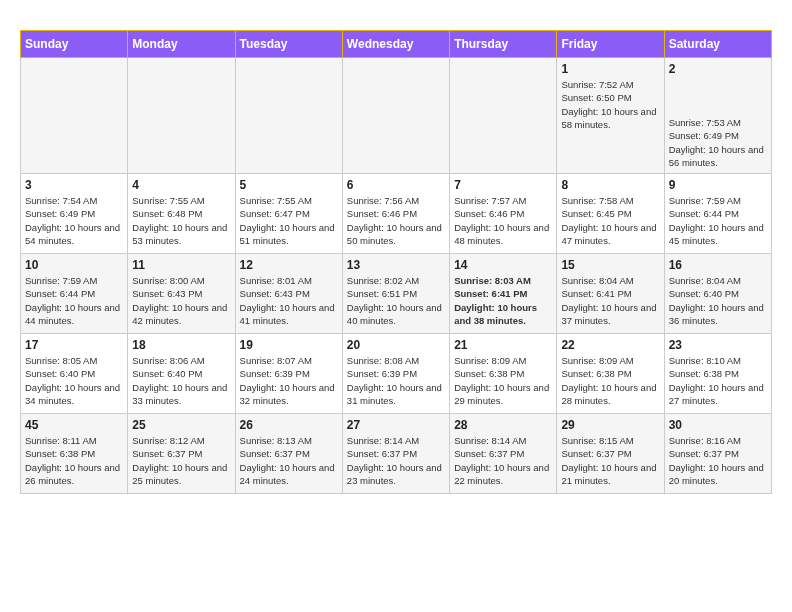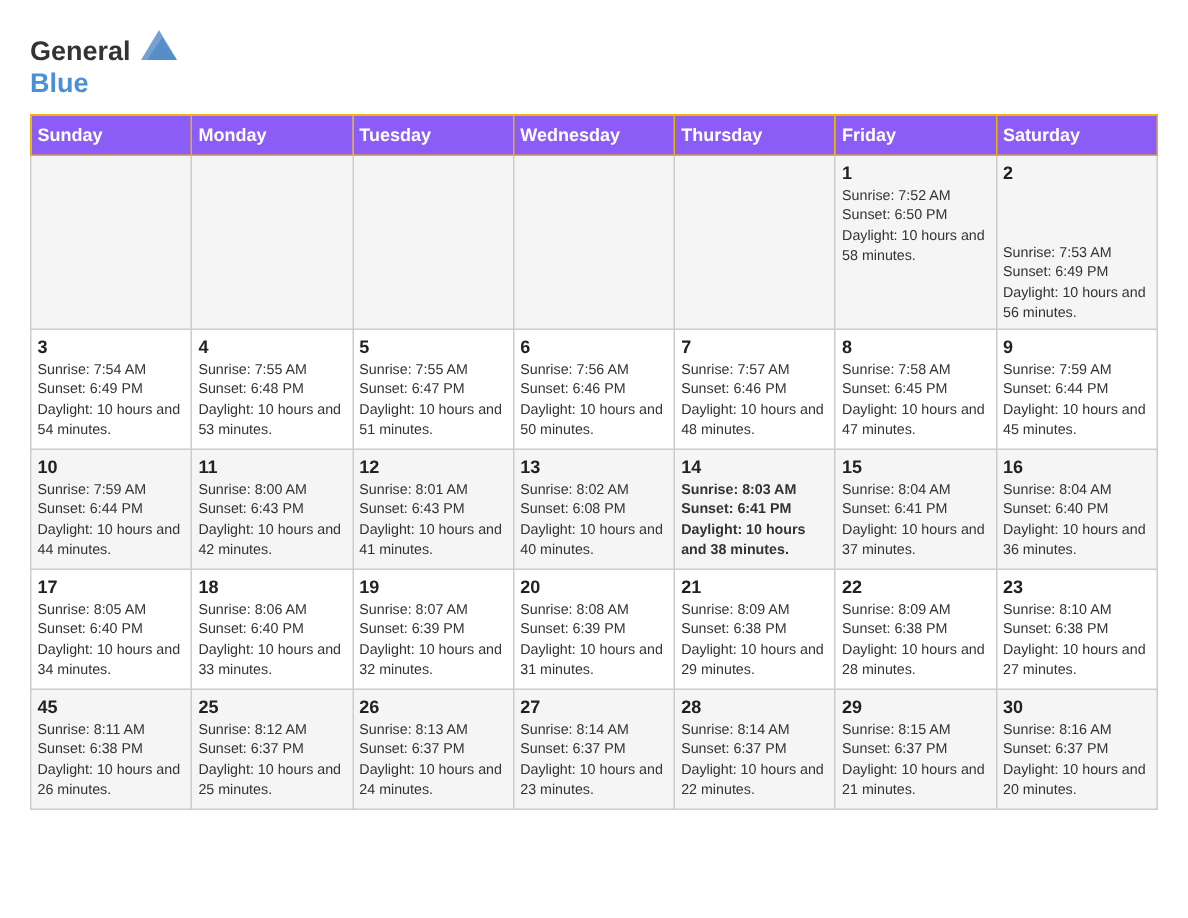--- a/index.html
+++ b/index.html
@@ -86,31 +86,20 @@
       line-height: 1.4;
     }
     .empty-cell {
       background-color: #f5f5f5;
     }
   </style>
 </head>
 <body>
 
 <div class="header">
-  <div class="logo">
-    <div>
-      <span class="logo-text-general">General</span>
-      <svg class="logo-icon" viewBox="0 0 24 20" xmlns="http://www.w3.org/2000/svg">
-        <polygon points="0,20 12,0 24,20" fill="#3a7abf" opacity="0.7"></polygon>
-        <polygon points="6,20 16,5 26,20" fill="#3a7abf" opacity="0.5" transform="translate(-2,0)"></polygon>
-      </svg>
-      <br>
-      <span class="logo-text-blue">Blue</span>
-    </div>
-  </div>
   <div class="title-block">
   </div>
 </div>
 
 <table>
   <thead>
     <tr>
     <th>Sunday</th>
         <th>Monday</th>
         <th>Tuesday</th>
@@ -199,21 +188,21 @@
         </td>
         <td>
           <div class="day-num">12</div>
           <div class="day-info" style="white-space: pre-line;">Sunrise: 8:01 AM
 Sunset: 6:43 PM
 Daylight: 10 hours and 41 minutes.</div>
         </td>
         <td>
           <div class="day-num">13</div>
           <div class="day-info" style="white-space: pre-line;">Sunrise: 8:02 AM
-Sunset: 6:08 PM
+Sunset: 6:51 PM
 Daylight: 10 hours and 40 minutes.</div>
         </td>
         <td>
           <div class="day-num">14</div>
           <div class="day-info" style="white-space: pre-line; font-weight: bold;">Sunrise: 8:03 AM
 Sunset: 6:41 PM
 Daylight: 10 hours and 38 minutes.</div>
         </td>
         <td>
           <div class="day-num">15</div>

